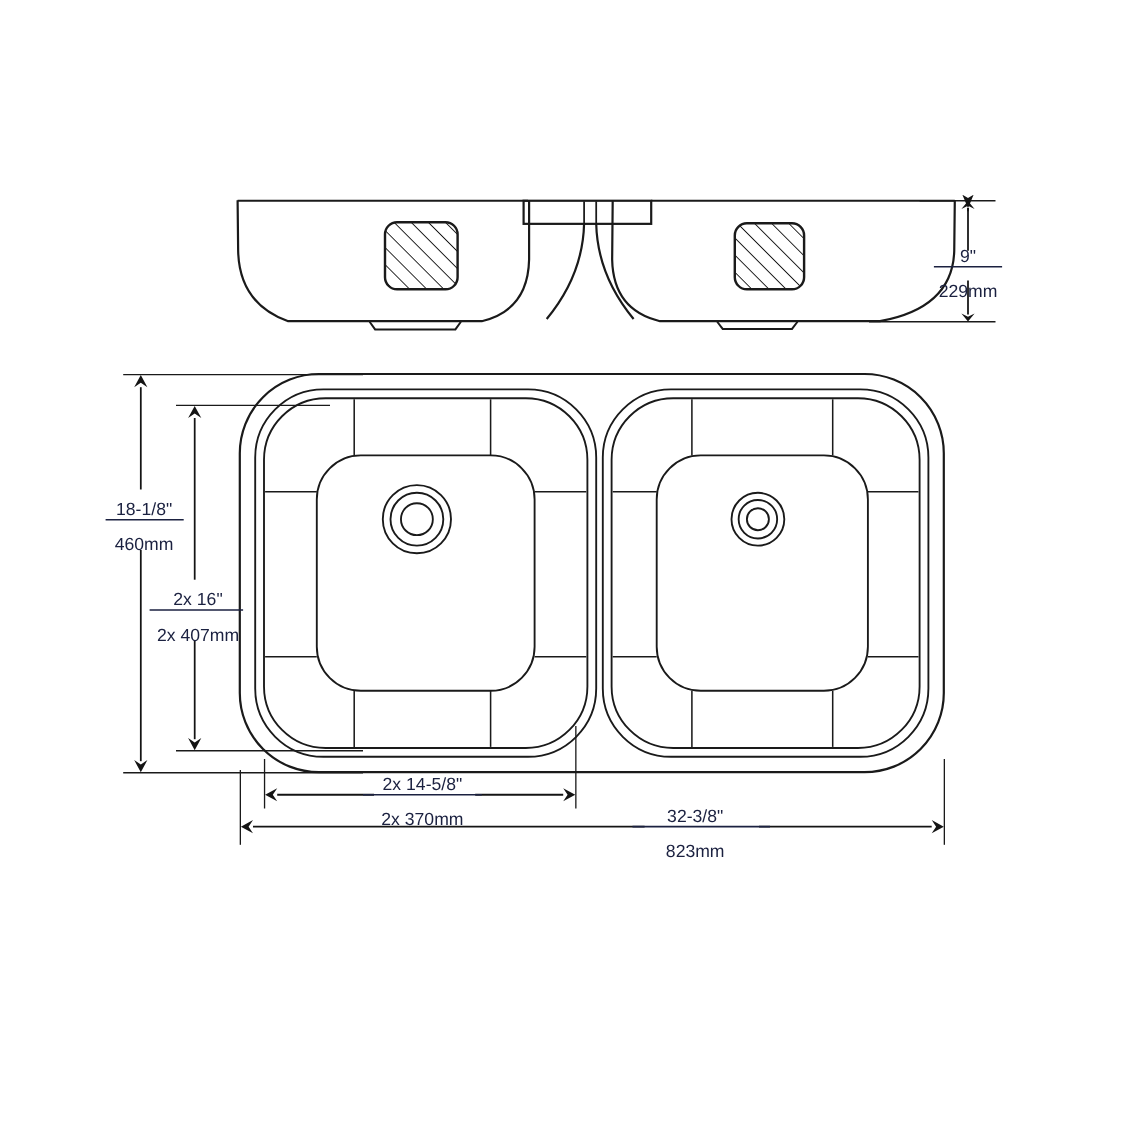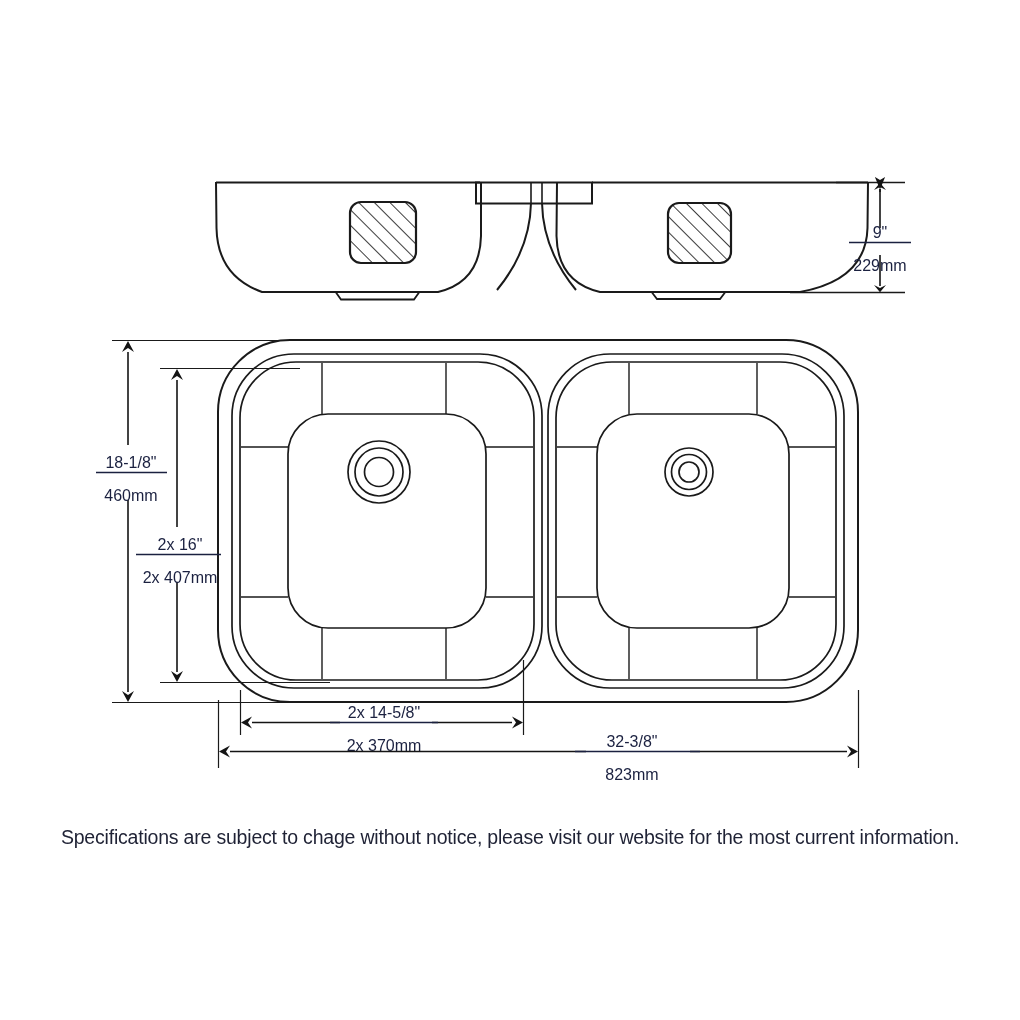--- a/index.html
+++ b/index.html
@@ -218,15 +218,14 @@
         <path d="M230,745.5 L219,751.5 L230,757.5 L226,751.5 Z" fill="#141414"></path>
         <line x1="690" y1="751.5" x2="847" y2="751.5" stroke="#141414" stroke-width="1.6"></line>
         <path d="M847,745.5 L858,751.5 L847,757.5 L851,751.5 Z" fill="#141414"></path>
         <line x1="575" y1="751.5" x2="700" y2="751.5" stroke="#1b2140" stroke-width="1.5"></line>
         <text class="dim" x="632" y="747" text-anchor="middle">32-3/8"</text>
         <text class="dim" x="632" y="769" text-anchor="middle" dominant-baseline="hanging">823mm</text>
       </g>
     </g>
   </svg>
 
-  <div class="footer-note">Specifications are subject to chage without notice, please visit our website for the most current information.</div>
 
 </div>
 
 </body></html>

